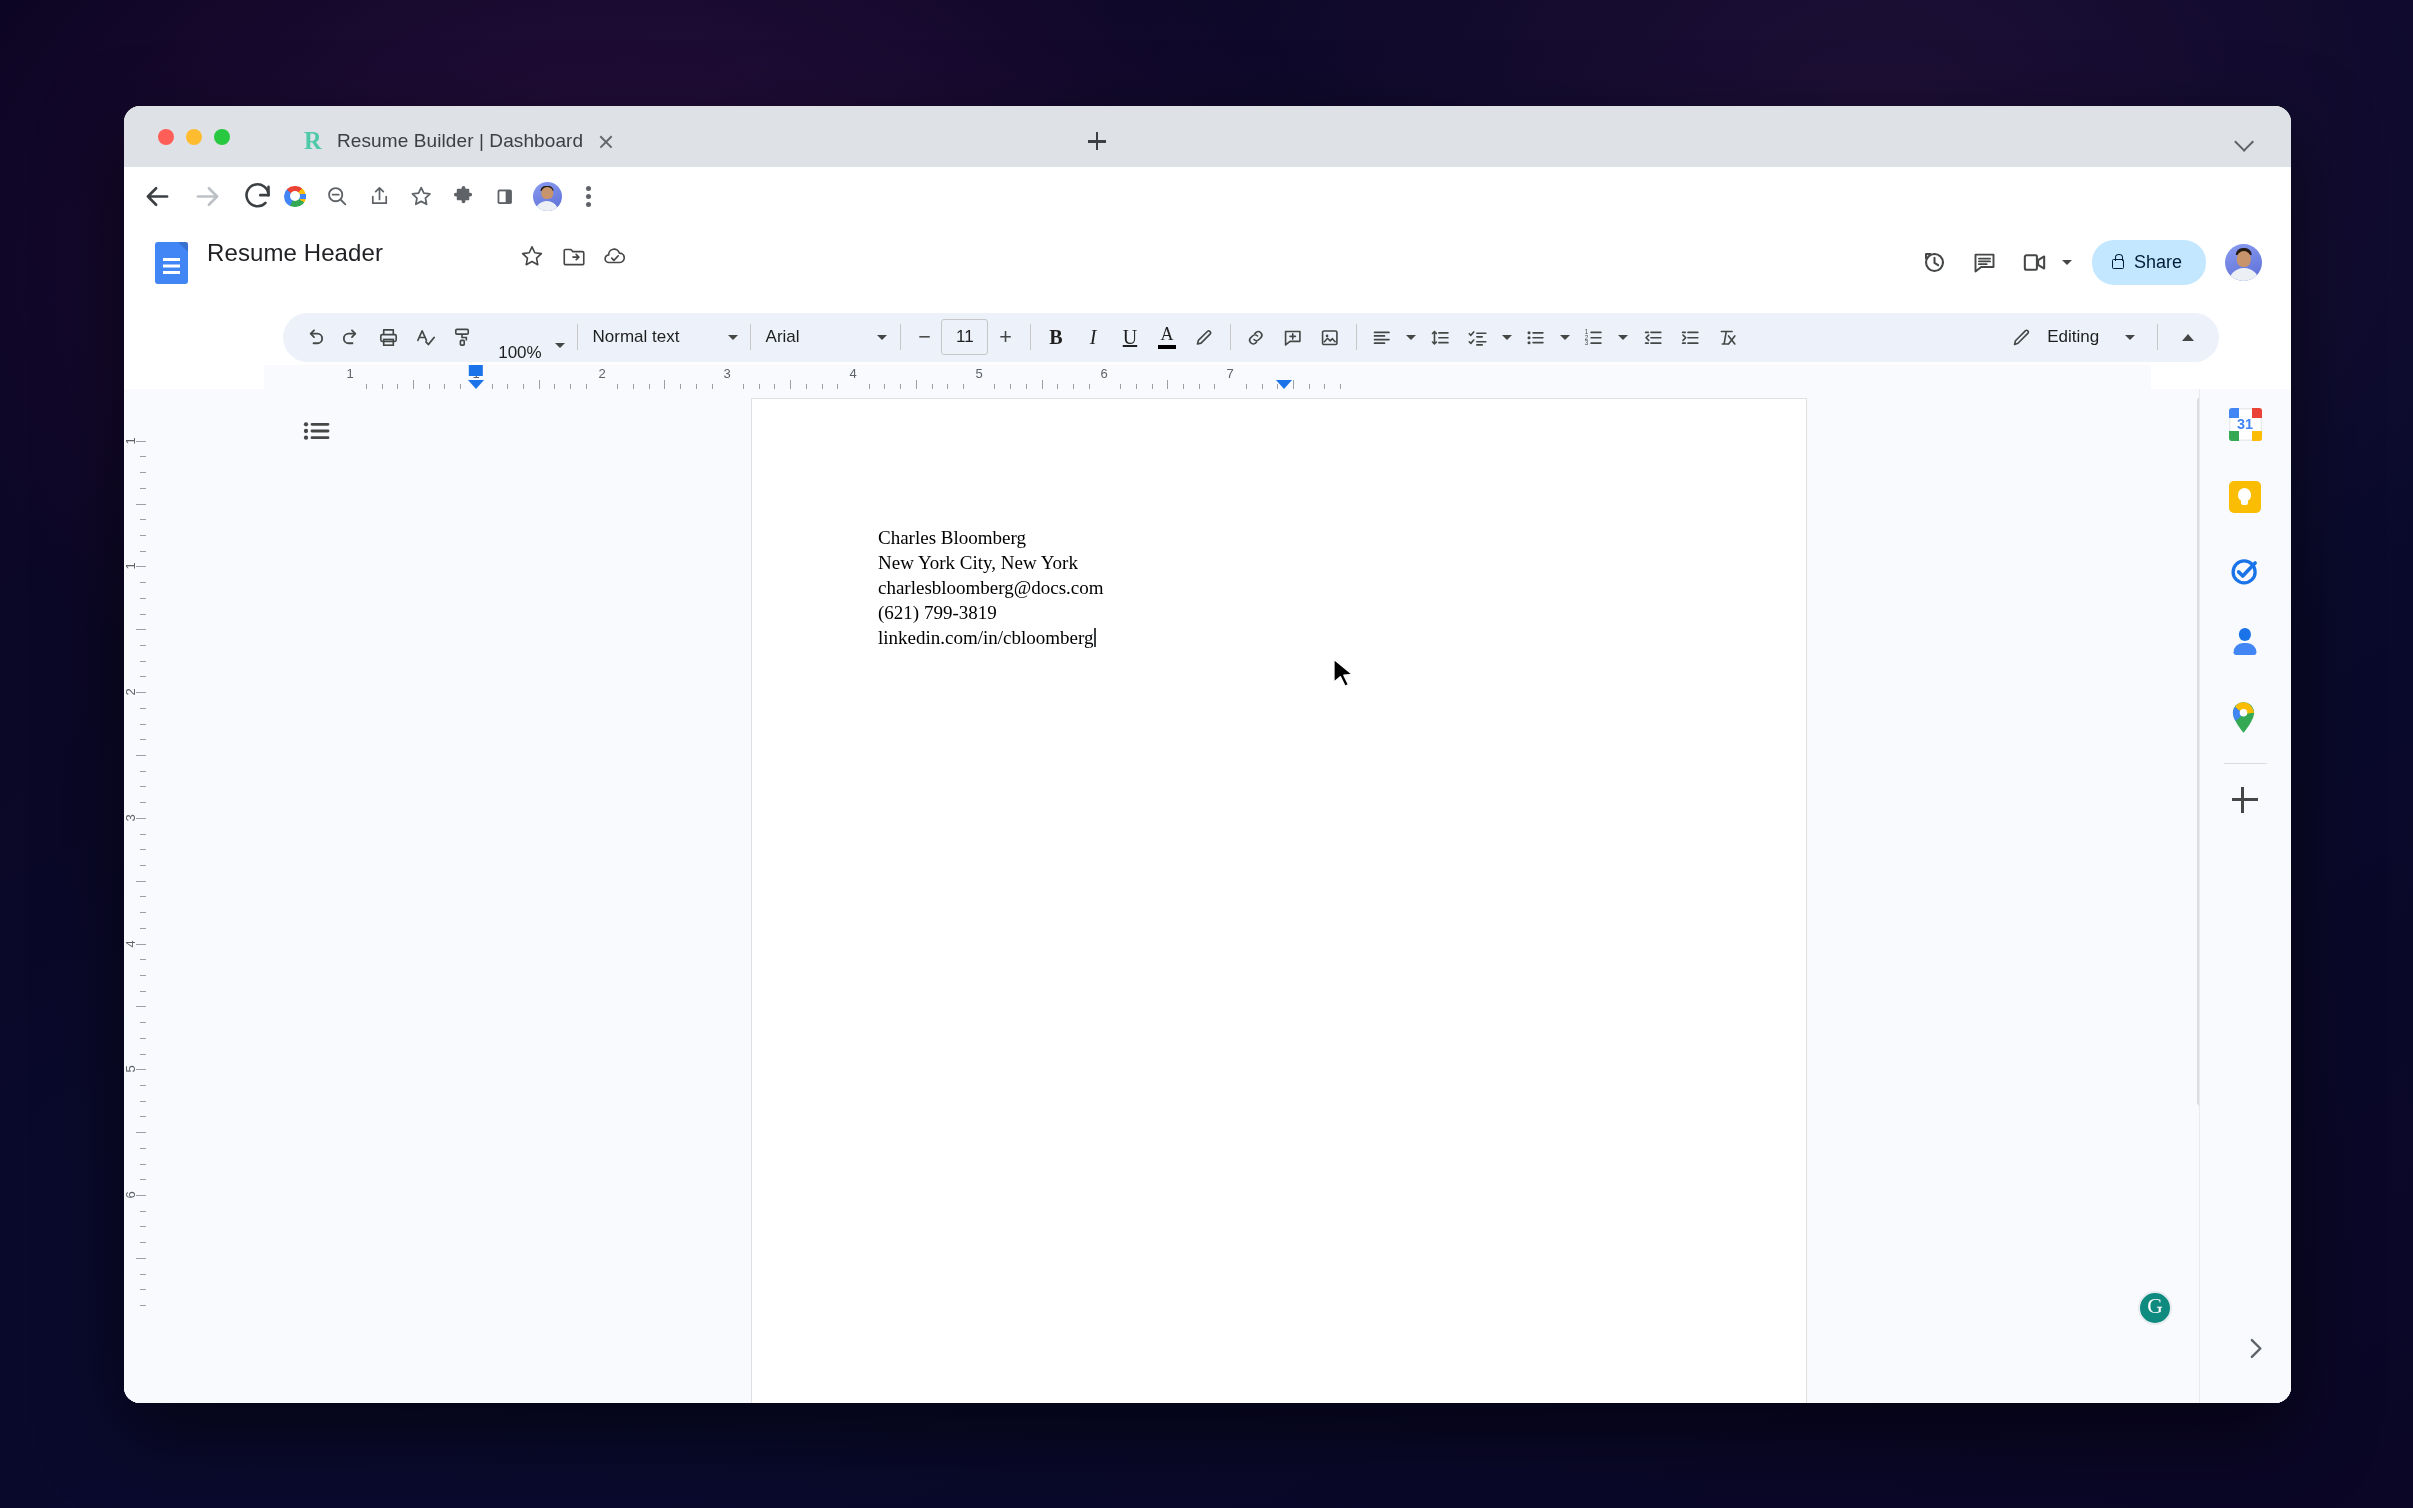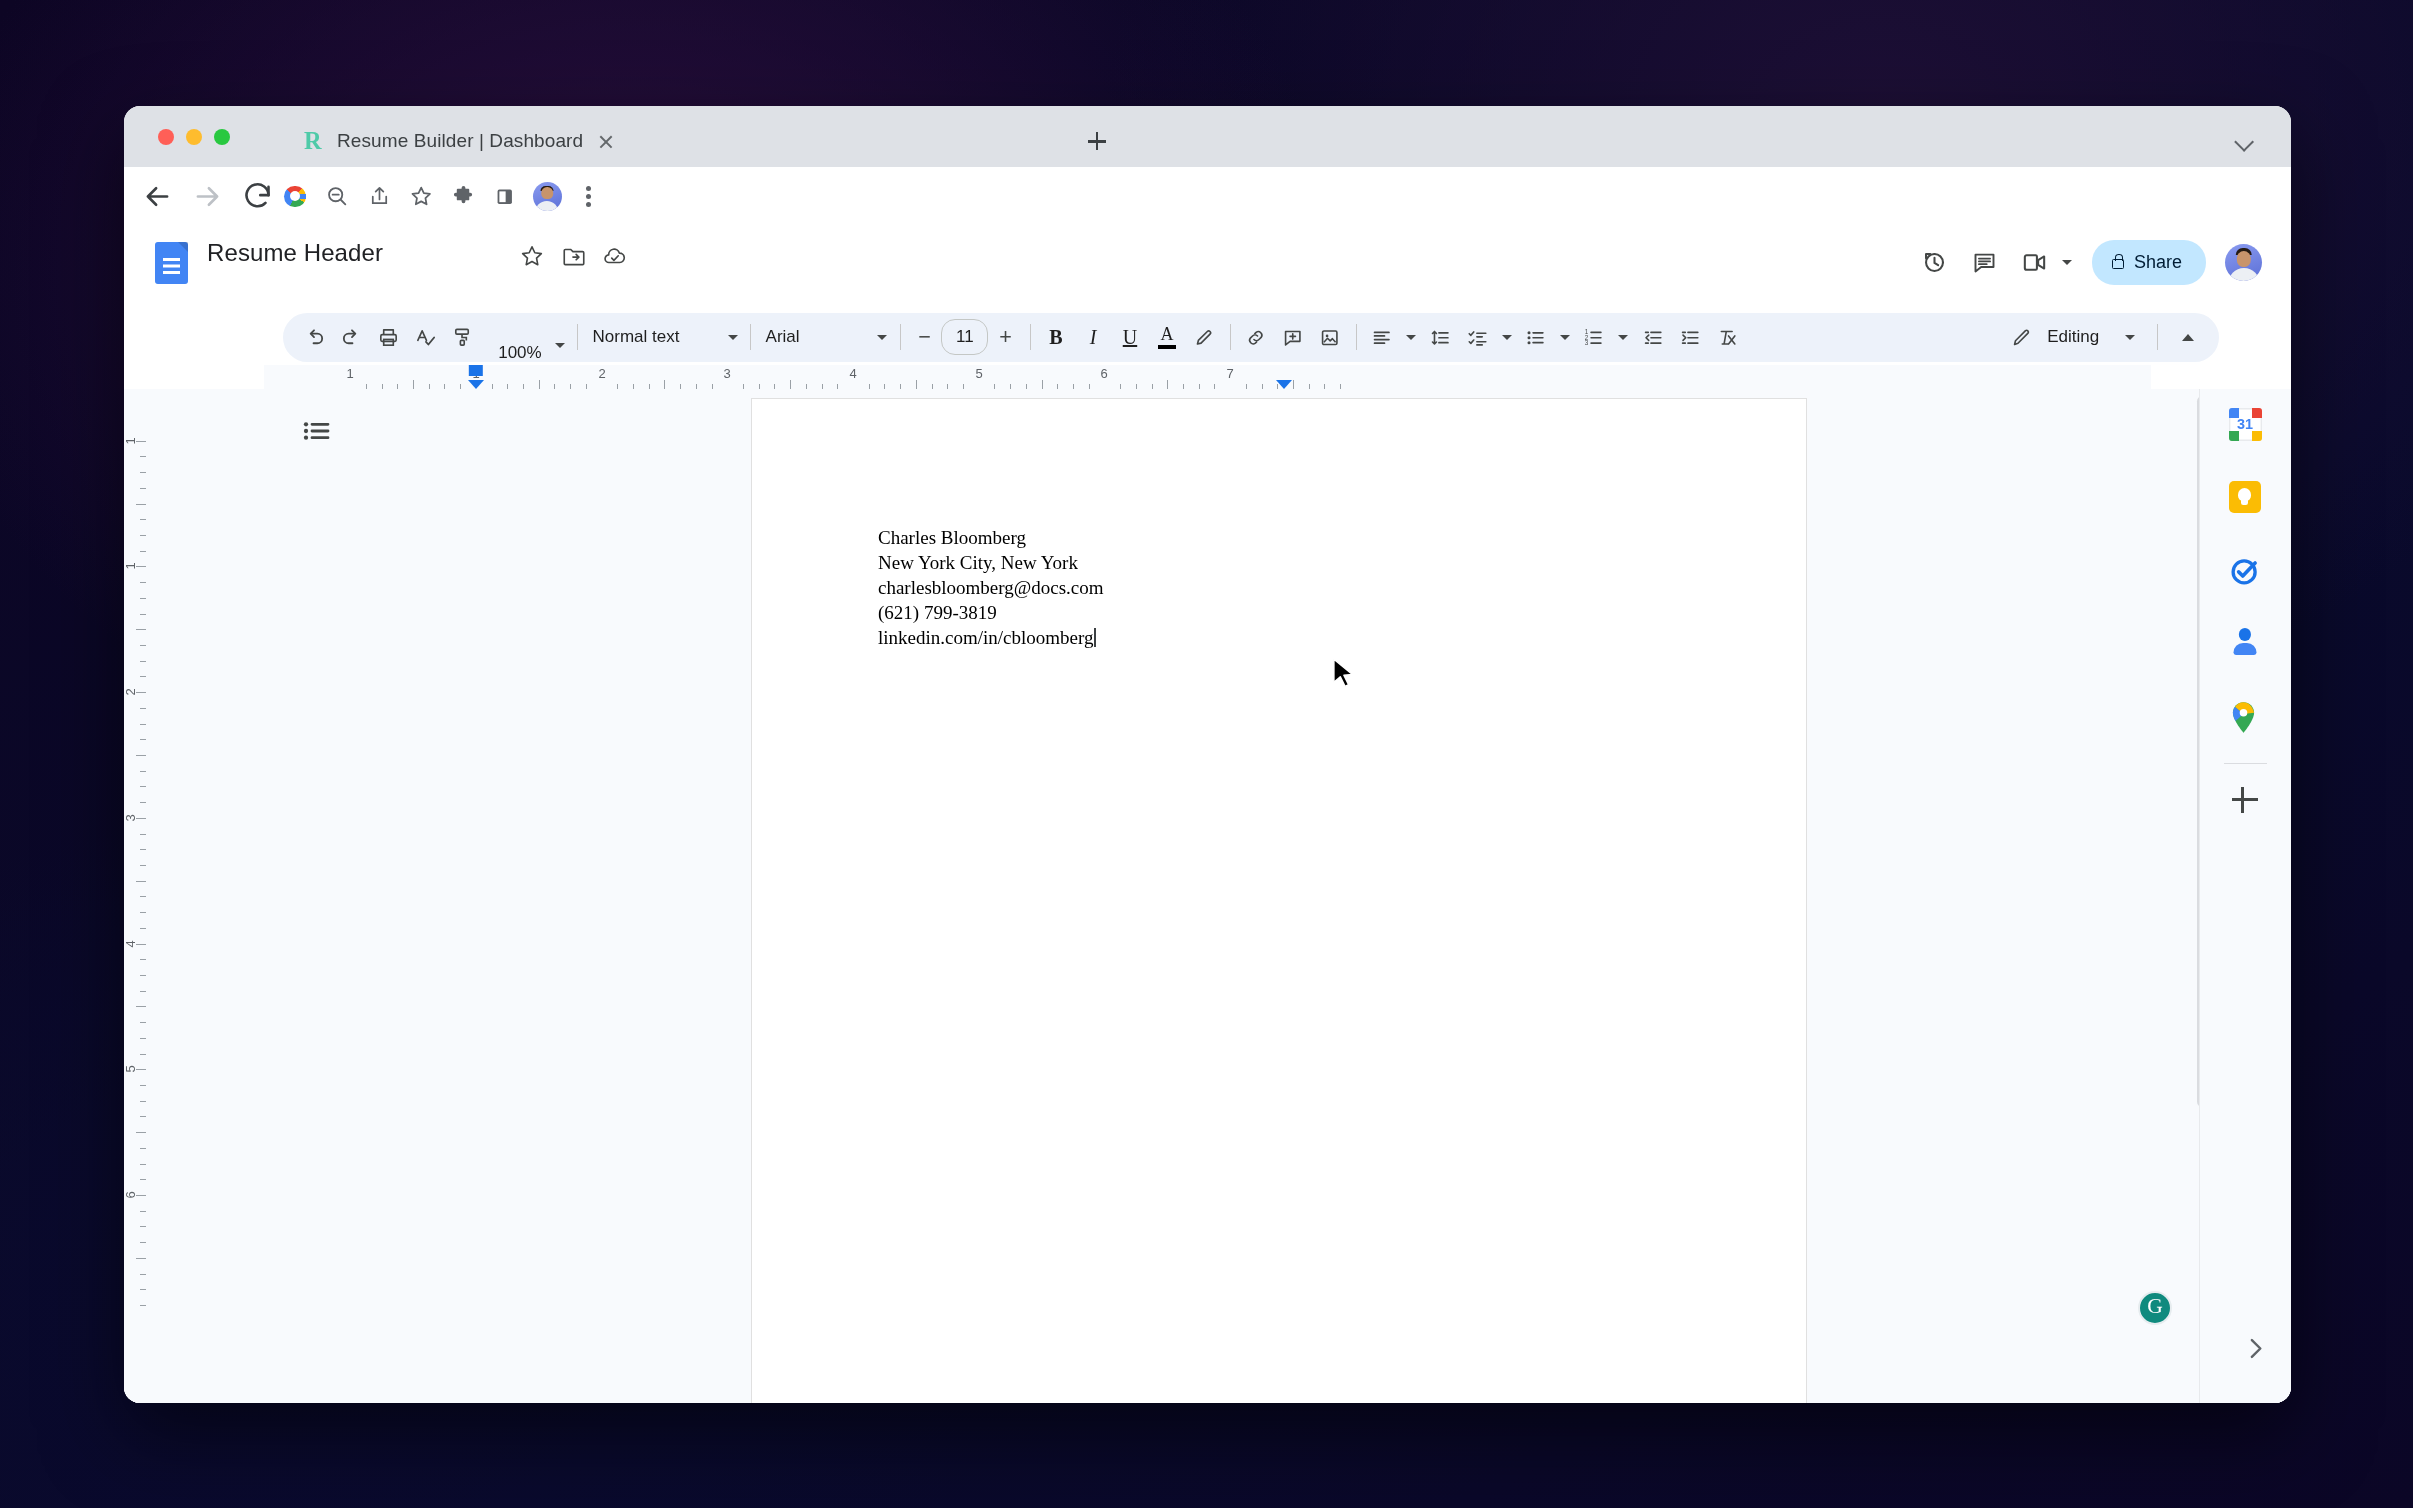--- a/index.html
+++ b/index.html
@@ -255,21 +255,21 @@
     border-top: 5.7px solid #444746; margin: 0 5.7px; flex: none;
   }
   .caret-up {
     width: 0; height: 0; border-left: 6.5px solid transparent; border-right: 6.5px solid transparent;
     border-bottom: 7.2px solid #444746; flex: none;
   }
   .zoomsel { display: flex; align-items: flex-start; padding-left: 10px; margin-top: 32px; }
   .stylesel { display: flex; align-items: center; width: 158px; }
   .fontsel { display: flex; align-items: center; width: 134px; }
   .fontsize-box {
-    width: 47px; height: 36px; border: 1.1px solid #c4c7c5; border-radius: 14px;
+    width: 47px; height: 36px; border: 1.1px solid #c4c7c5; border-radius: 3px;
     display: flex; align-items: center; justify-content: center;
     font-size: 17px; color: #1f1f1f; flex: none;
   }
   .plusminus { font-size: 21.5px; color: #444746; width: 34px; text-align: center; flex: none; }
   .edit-mode { display: flex; align-items: center; margin-left: auto; }
 
   
   .ruler-h {
     position: relative; height: 24.4px; background: #fff;
     margin-left: 140px; margin-right: 140px;

